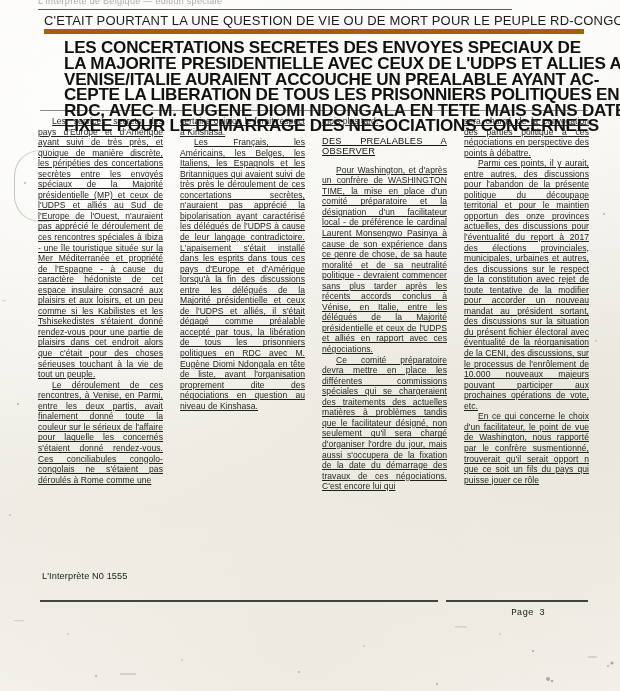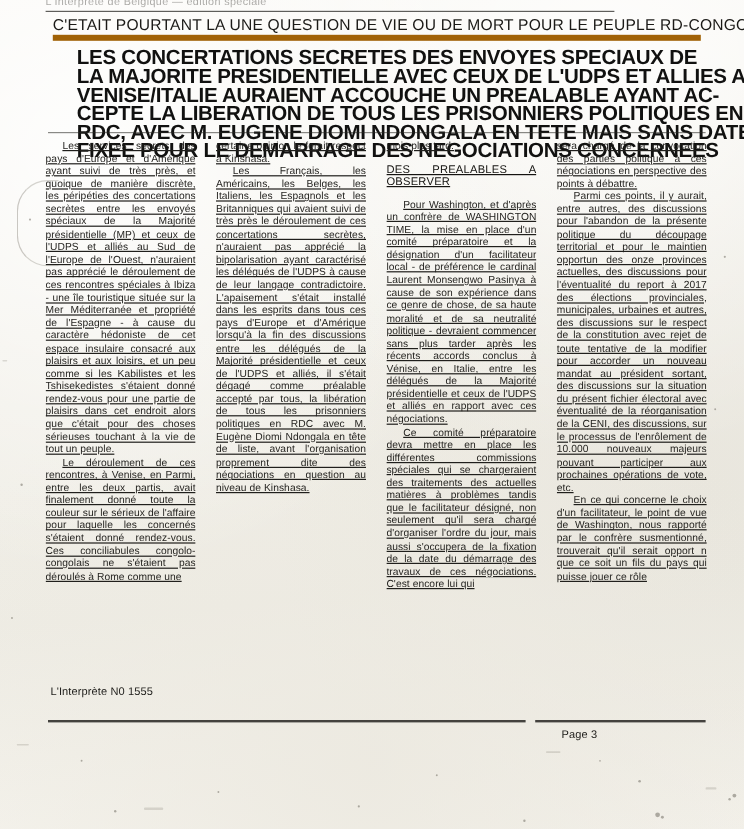--- a/index.html
+++ b/index.html
@@ -196,24 +196,25 @@
     top: 571px;
     font-size: 9.2px;
     letter-spacing: 0.1px;
     color: #1d1c19;
   }
   .footer-right {
     position: absolute;
     left: 430px;
     top: 607px;
     width: 120px;
-    text-align: left;
+    text-align: center;
     font-size: 9.2px;
     letter-spacing: 0.1px;
     color: #1d1c19;
+    font-family: Liberation Mono, monospace;
   }
 </style>
 </head>
 <body>
 
 <div id="page">
 
   <div id="paper-texture"></div>
 
   <svg id="speckles" width="620" height="691" aria-hidden="true">

